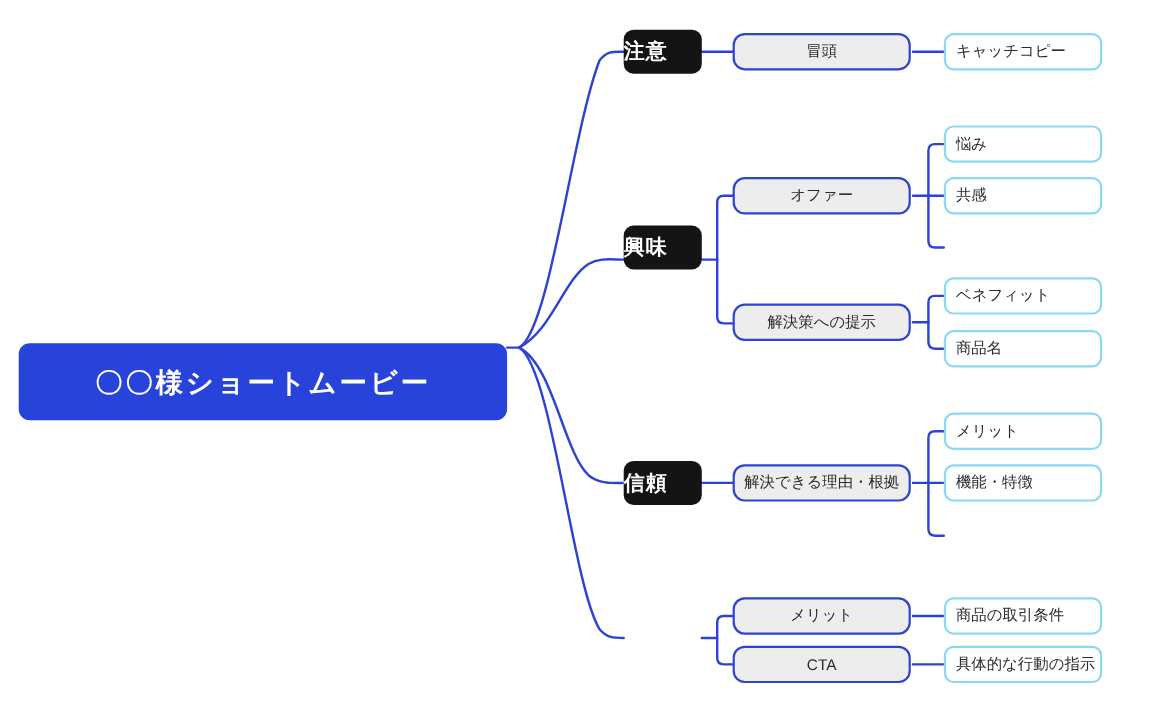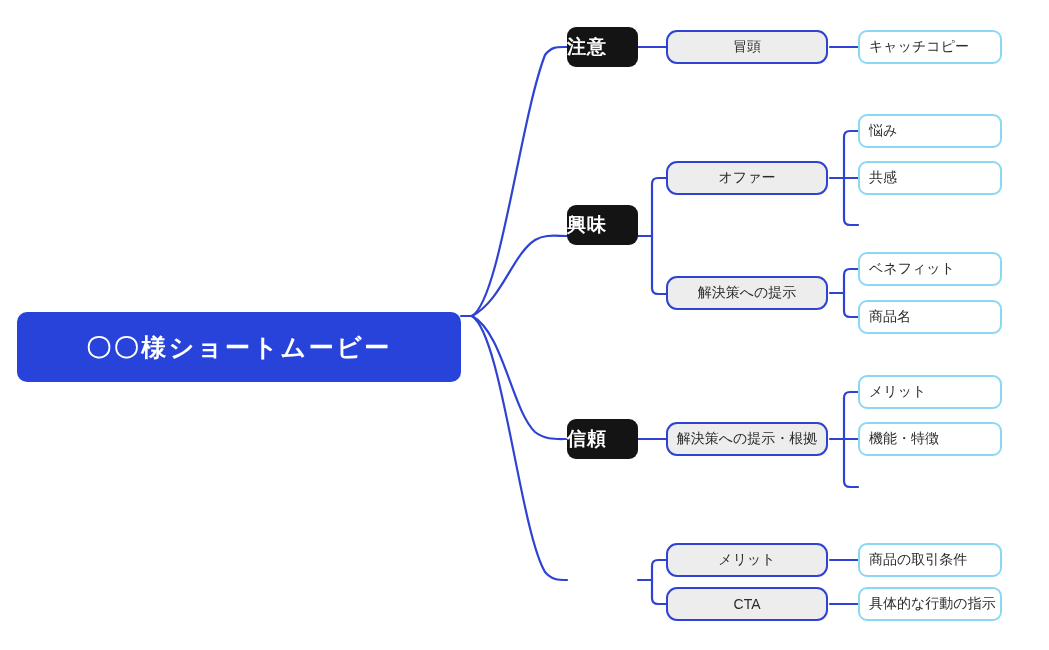--- a/index.html
+++ b/index.html
@@ -157,21 +157,21 @@
     <span class="txt">ベネフィット</span>
   </div>
   <div class="node lv3" style="top:300px">
     <span class="txt">商品名</span>
   </div>
 
   <div class="node lv1" style="top:419px">
     <span class="txt">信頼</span>
   </div>
   <div class="node lv2" style="top:422px">
-    <span class="txt">解決策への提示・根拠</span>
+    <span class="txt">解決できる理由・根拠</span>
   </div>
   <div class="node lv3" style="top:375px">
     <span class="txt">メリット</span>
   </div>
   <div class="node lv3" style="top:422px">
     <span class="txt">機能・特徴</span>
   </div>
 
   <div class="node lv2" style="top:543px">
     <span class="txt">メリット</span>

